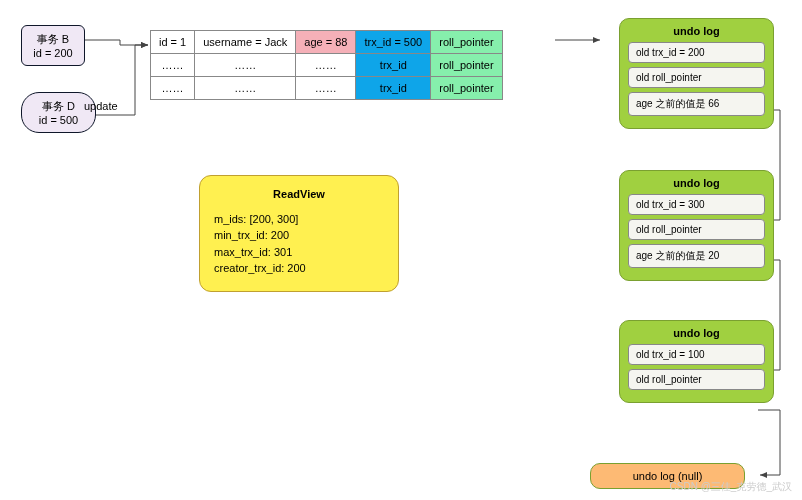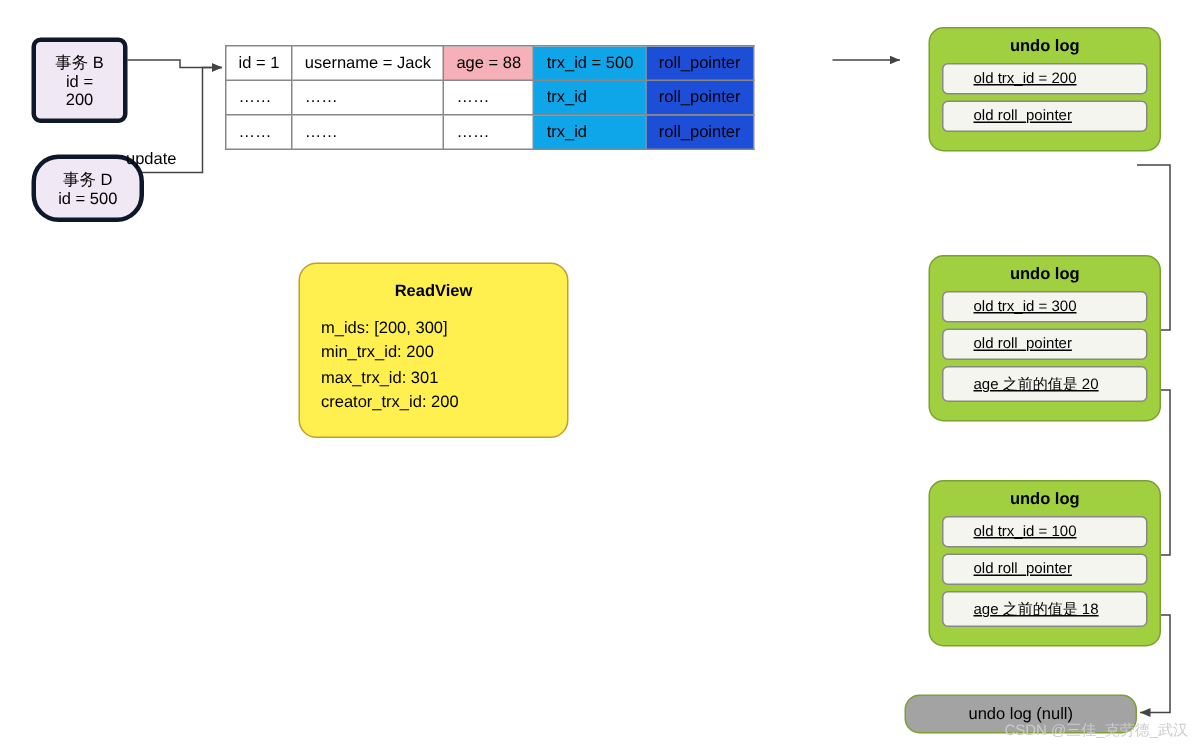--- a/index.html
+++ b/index.html
@@ -1,39 +1,39 @@
 <!DOCTYPE html>
 <html><head>
 <meta charset="utf-8">
 <style>
   * { box-sizing: border-box; margin: 0; padding: 0; }
   body { font-family: Arial, sans-serif; font-size: 11px; background: #fff; position: relative; width: 802px; height: 500px; }
   
-  .tx-box { position: absolute; border: 3px solid #0f172a; background: #f0e8f5; border-radius: 6px; padding: 6px 10px; text-align: center; }
+  .tx-box { position: absolute; border: 1px solid #0f172a; background: #f0e8f5; border-radius: 6px; padding: 6px 10px; text-align: center; }
   .tx-b { left: 21px; top: 25px; width: 64px; }
-  .tx-d { left: 21px; top: 103px; width: 75px; border-radius: 18px; }
+  .tx-d { left: 21px; top: 92px; width: 75px; border-radius: 18px; }
   
   .table-wrap { position: absolute; left: 150px; top: 30px; }
   .tbl { border-collapse: collapse; }
-  .tbl td { border: 1px solid #888; padding: 5px 8px; font-size: 11px; }
+  .tbl td { border: 1px solid #888; padding: 5px 8px; text-align: center; font-size: 11px; }
   .c-age { background: #f5b0b8; }
   .c-trx { background: #0ea5e9; }
-  .c-roll { background: #1d4ed8; }
+  .c-roll { background: #86efac; }
   
-  .readview { position: absolute; left: 199px; top: 175px; width: 180px; background: #fff050; border: 1px solid #c0a030; border-radius: 12px; padding: 10px 14px 14px; }
+  .readview { position: absolute; left: 199px; top: 175px; width: 200px; background: #fff050; border: 1px solid #c0a030; border-radius: 12px; padding: 10px 14px 14px; }
   .readview-title { text-align: center; font-weight: bold; margin-bottom: 8px; }
   .readview div { line-height: 1.5; }
   
   .undo { position: absolute; right: 28px; width: 155px; background: #a0d040; border: 1px solid #7aa030; border-radius: 10px; padding: 6px 8px 8px; }
   .undo-title { text-align: center; font-weight: bold; margin-bottom: 5px; }
-  .undo-item { background: #f5f5f0; border: 1px solid #888; border-radius: 4px; padding: 4px 20px; margin-bottom: 4px; font-size: 10px; text-decoration: underline; }
+  .undo-item { background: #f5f5f0; border: 1px solid #888; border-radius: 4px; padding: 4px 7px; margin-bottom: 4px; font-size: 10px; }
   .undo-1 { top: 18px; }
   .undo-2 { top: 170px; }
   .undo-3 { top: 320px; }
-  .undo-null { right: 44px; top: 463px; width: 155px; background: #a3a3a3; border: 1px solid #7aa030; border-radius: 10px; padding: 6px; text-align: center; position: absolute; }
+  .undo-null { right: 57px; top: 463px; width: 155px; background: #fdba74; border: 1px solid #7aa030; border-radius: 10px; padding: 6px; text-align: center; position: absolute; }
   
   .edge-label { position: absolute; font-size: 11px; }
   .update-lbl { left: 84px; top: 100px; }
   
   .watermark { position: absolute; right: 10px; bottom: 6px; color: #ccc; font-size: 10px; }
   
   svg { position: absolute; left: 0; top: 0; width: 802px; height: 500px; pointer-events: none; }
   .arrow { stroke: #444; stroke-width: 1; fill: none; marker-end: url(#ah); }
 </style>
 </head>
@@ -98,31 +98,31 @@
   <div>m_ids: [200, 300]</div>
   <div>min_trx_id: 200</div>
   <div>max_trx_id: 301</div>
   <div>creator_trx_id: 200</div>
 </div>
 
 <div class="undo undo-1">
   <div class="undo-title">undo log</div>
   <div class="undo-item">old trx_id = 200</div>
   <div class="undo-item">old roll_pointer</div>
+  <div class="undo-item">age 之前的值是 66</div>
 </div>
 
 <div class="undo undo-2">
   <div class="undo-title">undo log</div>
   <div class="undo-item">old trx_id = 300</div>
   <div class="undo-item">old roll_pointer</div>
   <div class="undo-item">age 之前的值是 20</div>
 </div>
 
 <div class="undo undo-3">
   <div class="undo-title">undo log</div>
   <div class="undo-item">old trx_id = 100</div>
   <div class="undo-item">old roll_pointer</div>
-  <div class="undo-item">age 之前的值是 18</div>
 </div>
 
 <div class="undo-null">undo log (null)</div>
 
 <div class="watermark">CSDN @三佳_克劳德_武汉</div>
 
 </body></html>

